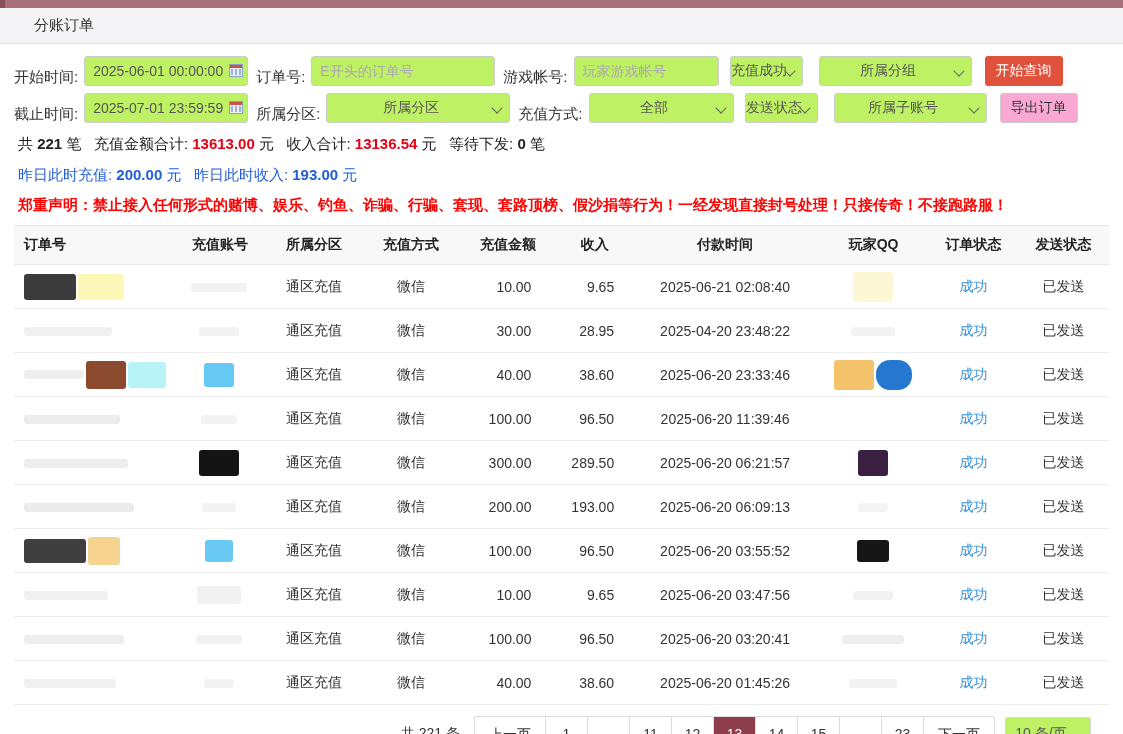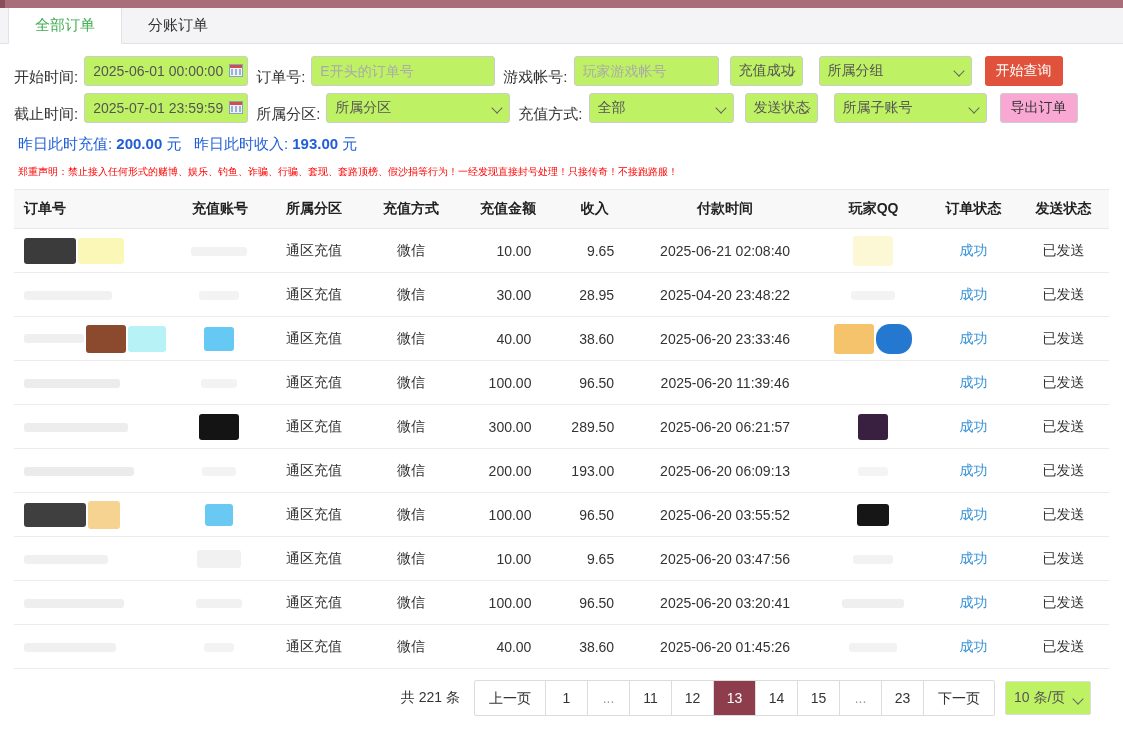--- a/index.html
+++ b/index.html
@@ -20,32 +20,32 @@
   .frow{display:flex;align-items:center;height:30px;margin-bottom:7px;}
   .flabel{white-space:nowrap;font-size:15px;color:#333;margin-top:12px;}
   .ctl{height:30px;box-sizing:border-box;border:1px solid #ccc;border-radius:3px;background:#bef264;}
   .txt{padding:0 8px;font-size:14px;color:#555;outline:none;}
   .txt::placeholder{color:#aaa;}
   .datewrap{position:relative;margin-left:6px;}
   .datewrap input{width:164px;padding-right:24px;}
   .cal-icon{position:absolute;right:5px;top:8px;width:14px;height:13px;border:1px solid #8ba0c8;background:#eef3fb;box-sizing:border-box;cursor:pointer;}
   .cal-top{display:block;height:3px;background:#cf5048;}
   .cal-grid{display:block;margin:1px;height:6px;background:repeating-linear-gradient(90deg,#9ab0d8 0 2px,#eef3fb 2px 4px);}
-  .sel{position:relative;display:flex;align-items:center;padding:0 22px 0 8px;font-size:14px;color:#555;cursor:pointer;white-space:nowrap;overflow:hidden;}
+  .sel{position:relative;display:flex;align-items:center;padding:0 22px 0 8px;font-size:14px;color:#555;cursor:pointer;white-space:nowrap;overflow:hidden;justify-content:center;}
   .chev{position:absolute;right:8px;top:10px;width:7px;height:7px;border-right:1.5px solid #666;border-bottom:1.5px solid #666;transform:rotate(45deg);}
   .btn{height:30px;box-sizing:border-box;border:none;border-radius:3px;font-size:14px;cursor:pointer;font-family:inherit;}
   .btn-primary{background:#e0523c;color:#fff;width:78px;}
   .btn-plain{background:#f9a8d4;color:#333;width:78px;border:1px solid #ccc;}
   
   .sumline{margin:12px 4px 0 4px;font-size:15px;color:#222;}
   .b{font-weight:bold;}
   .red{color:#e60012;font-weight:bold;}
   .blueline{margin:12px 4px 0 4px;font-size:15px;color:#1f5ed8;}
   .blueline .b{color:#1f5ed8;}
-  .notice{margin:11px 4px 0 4px;font-size:10px;color:#fe0000;font-weight:normal;}
+  .notice{margin:11px 4px 0 4px;font-size:15px;color:#fe0000;font-weight:bold;}
   
   table{width:100%;border-collapse:collapse;table-layout:fixed;margin-top:10px;}
   thead th{background:#f8f8f8;border-top:1px solid #e8e8e8;border-bottom:1px solid #e8e8e8;height:36px;font-weight:bold;font-size:14px;color:#222;text-align:center;}
   thead th.h0{text-align:left;padding-left:10px;font-family:Liberation Mono, monospace;}
   tbody td{height:41px;border-bottom:1px solid #ececec;font-size:14px;color:#333;text-align:center;vertical-align:middle;}
   td.c-order{text-align:left;padding-left:10px;}
   td.c-amount{text-align:right;padding-right:26px;}
   td.c-income{text-align:right;padding-right:18px;}
   td.c-status{color:#3692d8;}
   .blk{display:inline-block;vertical-align:middle;border-radius:3px;margin-right:2px;}
@@ -63,21 +63,20 @@
   .ml6{margin-left:6px;}.ml8{margin-left:8px;}.ml11{margin-left:11px;}.ml13{margin-left:13px;}.ml16{margin-left:16px;}
 </style>
 </head>
 <body>
 
 <div class="topbar">
     <span class="topbar-edge"></span>
   </div>
 
 <div class="tabbar">
-    <div class="tab active">全部订单</div>
     <div class="tab">分账订单</div>
   </div>
 
 <div class="content">
 
   <div class="frow">
     <span class="flabel">开始时间:</span>
     <span class="datewrap">
       <input class="ctl txt" type="text" value="2025-06-01 00:00:00" style="">
       <span class="cal-icon">
@@ -123,20 +122,34 @@
         <span>发送状态</span>
         <span class="chev"></span>
       </div>
     <div class="ctl sel ml16" style="width:153px">
         <span>所属子账号</span>
         <span class="chev"></span>
       </div>
     <button class="btn btn-plain ml13">导出订单</button>
   </div>
 
+  <div class="sumline">
+    <span>共</span>
+    <span class="b">221</span>
+    <span>笔</span>&nbsp;&nbsp;
+    <span>充值金额合计:</span>
+    <span class="red">13613.00</span>
+    <span>元</span>&nbsp;&nbsp;
+    <span>收入合计:</span>
+    <span class="red">13136.54</span>
+    <span>元</span>&nbsp;&nbsp;
+    <span>等待下发:</span>
+    <span class="b">0</span>
+    <span>笔</span>
+  </div>
 
   <div class="blueline">
     <span>昨日此时充值:</span>
     <span class="b">200.00</span>
     <span>元</span>&nbsp;&nbsp;
     <span>昨日此时收入:</span>
     <span class="b">193.00</span>
     <span>元</span>
   </div>
 

